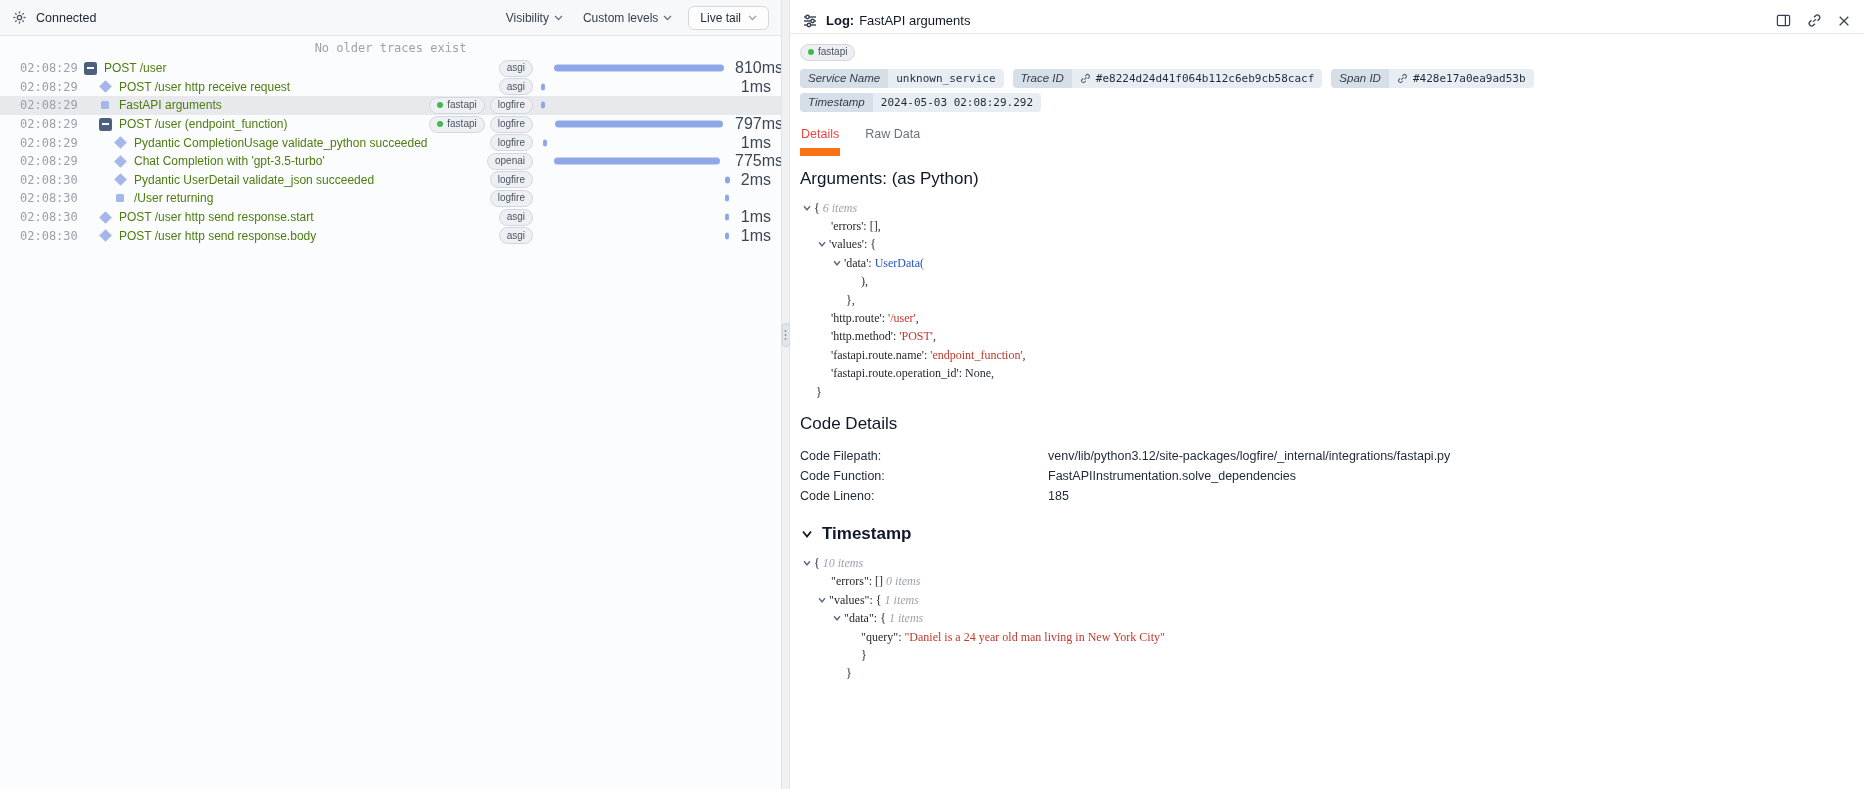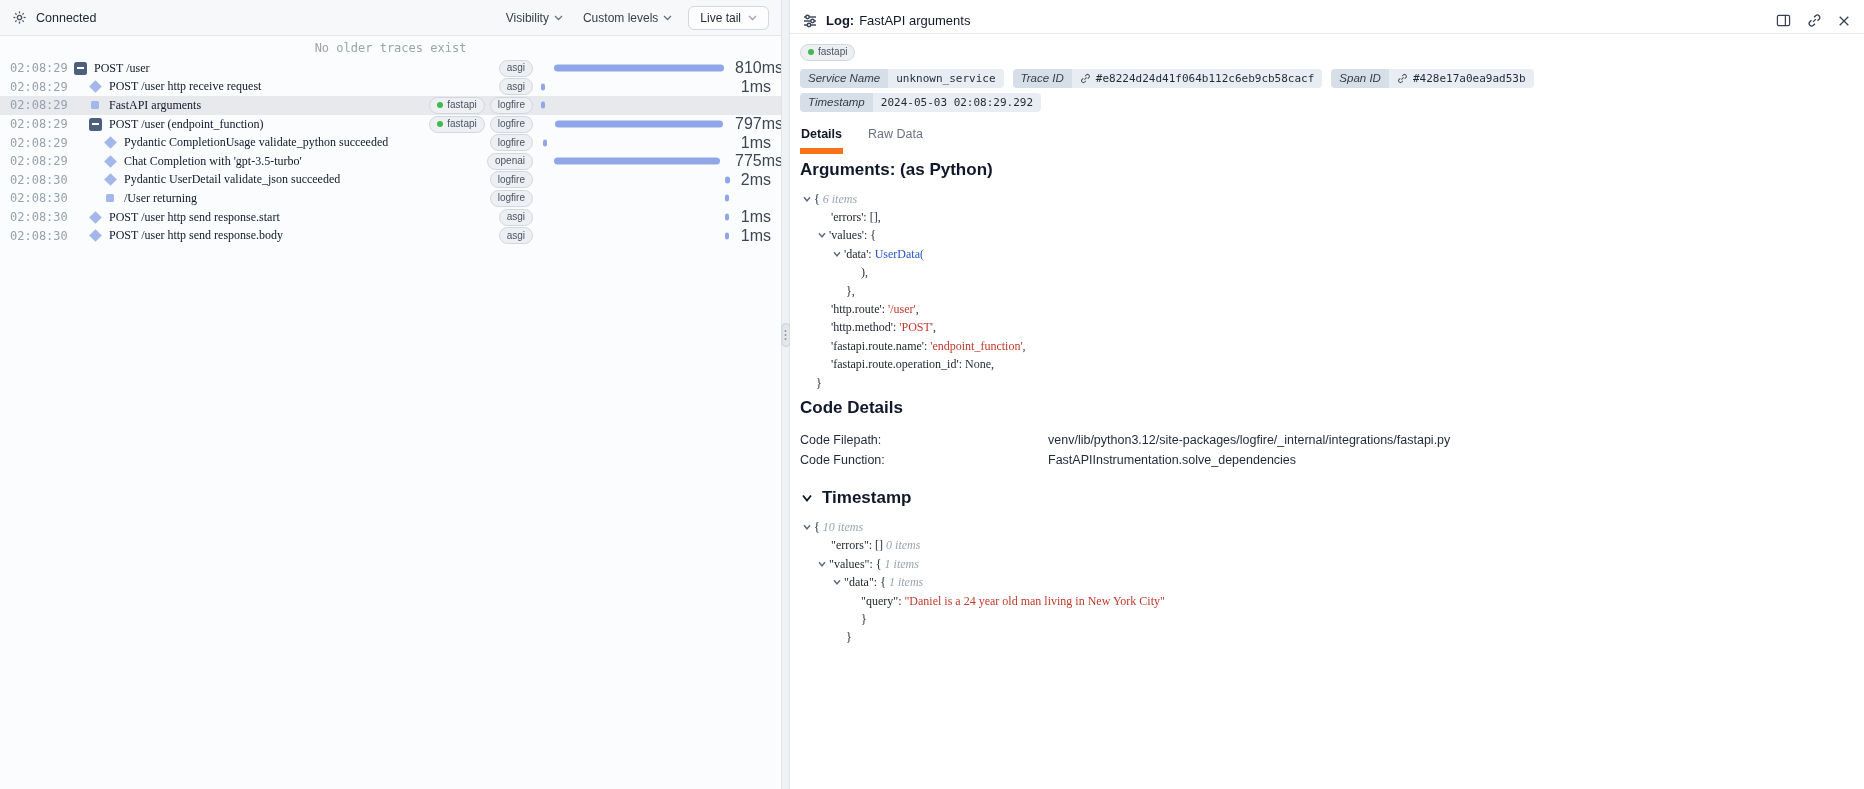--- a/index.html
+++ b/index.html
@@ -9,25 +9,25 @@
 
   
   #left{position:absolute;left:0;top:0;width:781px;height:100%;background:#fbfcfd;display:flex;flex-direction:column}
   #topbar{flex:none;height:36px;display:flex;align-items:center;padding:0 12px;background:#f7f8fa;border-bottom:1px solid #e3e6ea}
   .tb-connected{margin-left:9px;font-size:12.5px;color:#212936}
   .tb-spacer{flex:1}
   .tb-item{display:flex;align-items:center;gap:5px;font-size:12px;color:#374151;margin-left:20px;cursor:pointer;white-space:nowrap}
   .live-tail{margin-left:16px;border:1px solid #d2d8de;border-radius:6px;background:#fdfdfe;padding:4px 11px;display:flex;gap:7px;align-items:center;font-size:12px;color:#1f2937;cursor:pointer}
   .empty-notice{font-family:"DejaVu Sans Mono",monospace;font-size:12px;color:#9aa4ae;text-align:center;padding:5px 0 4px;flex:none}
   .trace-list{flex:1;overflow:hidden}
-  .trace-row{display:flex;align-items:center;height:18.6px;padding-left:10px;cursor:pointer}
+  .trace-row{display:flex;align-items:center;height:18.6px;padding-left:20px;cursor:pointer}
   .trace-row.selected{background:#e7e9ed}
   .row-time{font-family:"DejaVu Sans Mono",monospace;font-size:12px;color:#97a1ad;width:64px;flex:none}
   .row-indent{flex:none;height:1px}
-  .row-label{font-family:Liberation Serif, serif;font-size:12px;color:#0f172a;white-space:nowrap}
+  .row-label{font-family:Liberation Sans, sans-serif;font-size:12px;color:#4d7c0f;white-space:nowrap}
   .row-spacer{flex:1}
   .row-badges{display:flex;gap:5px;flex:none;margin-right:6px}
   .row-timeline{flex:none;width:196px;height:100%;position:relative}
   .bar{position:absolute;top:50%;transform:translateY(-50%);height:7px;border-radius:3.5px;background:#8fa7e9;min-width:4px}
   .row-duration{flex:none;width:36px;margin-right:10px;text-align:right;font-size:16px;color:#3d4754;white-space:nowrap}
   .icon-collapse{width:13px;height:13px;border-radius:2.5px;background:#4d5f7f;position:relative;flex:none;margin-right:7px}
   .icon-collapse::after{content:"";position:absolute;left:3px;right:3px;top:5.5px;height:1.6px;background:#fff}
   .icon-diamond{width:9px;height:9px;background:#a3b7e8;transform:rotate(45deg);flex:none;margin:0 9px 0 2px}
   .icon-logsquare{width:8px;height:8px;background:#a3b7e8;border-radius:1.5px;flex:none;margin:0 10px 0 2px}
   .pill{display:inline-flex;align-items:center;gap:4px;font-size:10px;line-height:1;padding:2.5px 7px;background:#edeff2;border:1px solid #d2d7dd;border-radius:9px;color:#4b5563;white-space:nowrap}
@@ -46,22 +46,22 @@
   .hicon{margin-left:16px;cursor:pointer;display:flex;align-items:center}
   .rp-body{flex:1;padding:7px 16px 0 10px;overflow:hidden}
   .badge-row{margin-top:0}
   .chips-row{margin-top:8px;display:flex;align-items:center}
   .chips-row + .chips-row{margin-top:5px}
   .chip{display:inline-flex;margin-right:9px;font-size:11.5px;border-radius:4px;overflow:hidden;white-space:nowrap}
   .chip-label{background:#d6dee8;color:#333c49;font-style:italic;padding:3px 8px}
   .chip-value{background:#e8edf3;color:#1f2937;padding:3px 8px;font-family:"DejaVu Sans Mono",monospace;font-size:11px;display:inline-flex;align-items:center;gap:5px}
   .tabs{display:flex;gap:24px;margin-top:15px}
   .tab{font-size:12.5px;color:#6b7280;padding:0 1px 7px;cursor:pointer}
-  .tab.active{color:#0f172a;font-weight:700;border-bottom:6px solid #f97316}
-  .section-h{font-size:17px;font-weight:700;color:#0f172a;margin-top:6px}
+  .tab.active{color:#ef4444;font-weight:400;border-bottom:8px solid #f97316}
+  .section-h{font-size:17px;font-weight:400;color:#0f172a;margin-top:13px}
   .json-block{margin-top:10px;font-family:Liberation Serif, serif;font-size:12px;line-height:18.4px;color:#1f2937}
   .json-line{white-space:pre}
   .caret{display:inline-block;width:12px;margin-left:-14px}
   .caret svg{vertical-align:-1px}
   .tk-key{color:#24292f}
   .tk-str{color:#c0392b}
   .tk-cls{color:#2456c4}
   .tk-meta{color:#9aa3ad;font-style:italic}
   .tk-plain{color:#1f2937}
   .code-table{margin-top:12px}
@@ -407,20 +407,24 @@
       <div class="section-h">Code Details</div>
       <div class="code-table">
           <div class="code-row">
             <span class="code-label">Code Filepath:</span>
             <span class="code-value">venv/lib/python3.12/site-packages/logfire/_internal/integrations/fastapi.py</span>
           </div>
           <div class="code-row">
             <span class="code-label">Code Function:</span>
             <span class="code-value">FastAPIInstrumentation.solve_dependencies</span>
           </div>
+          <div class="code-row">
+            <span class="code-label">Code Lineno:</span>
+            <span class="code-value">185</span>
+          </div>
         </div>
 
       <div class="attr-h">
         <svg width="14" height="14" viewBox="0 0 14 14">
             <path d="M3 4.5 L7 9.5 L11 4.5" stroke="#111827" stroke-width="1.8" fill="none"></path>
           </svg>
         <span class="h-text">Timestamp</span>
       </div>
       <div class="json-block" id="attr-lines">
           <div class="json-line" style="padding-left: 16px;"><span class="caret"><svg width="10" height="10" viewBox="0 0 10 10">

